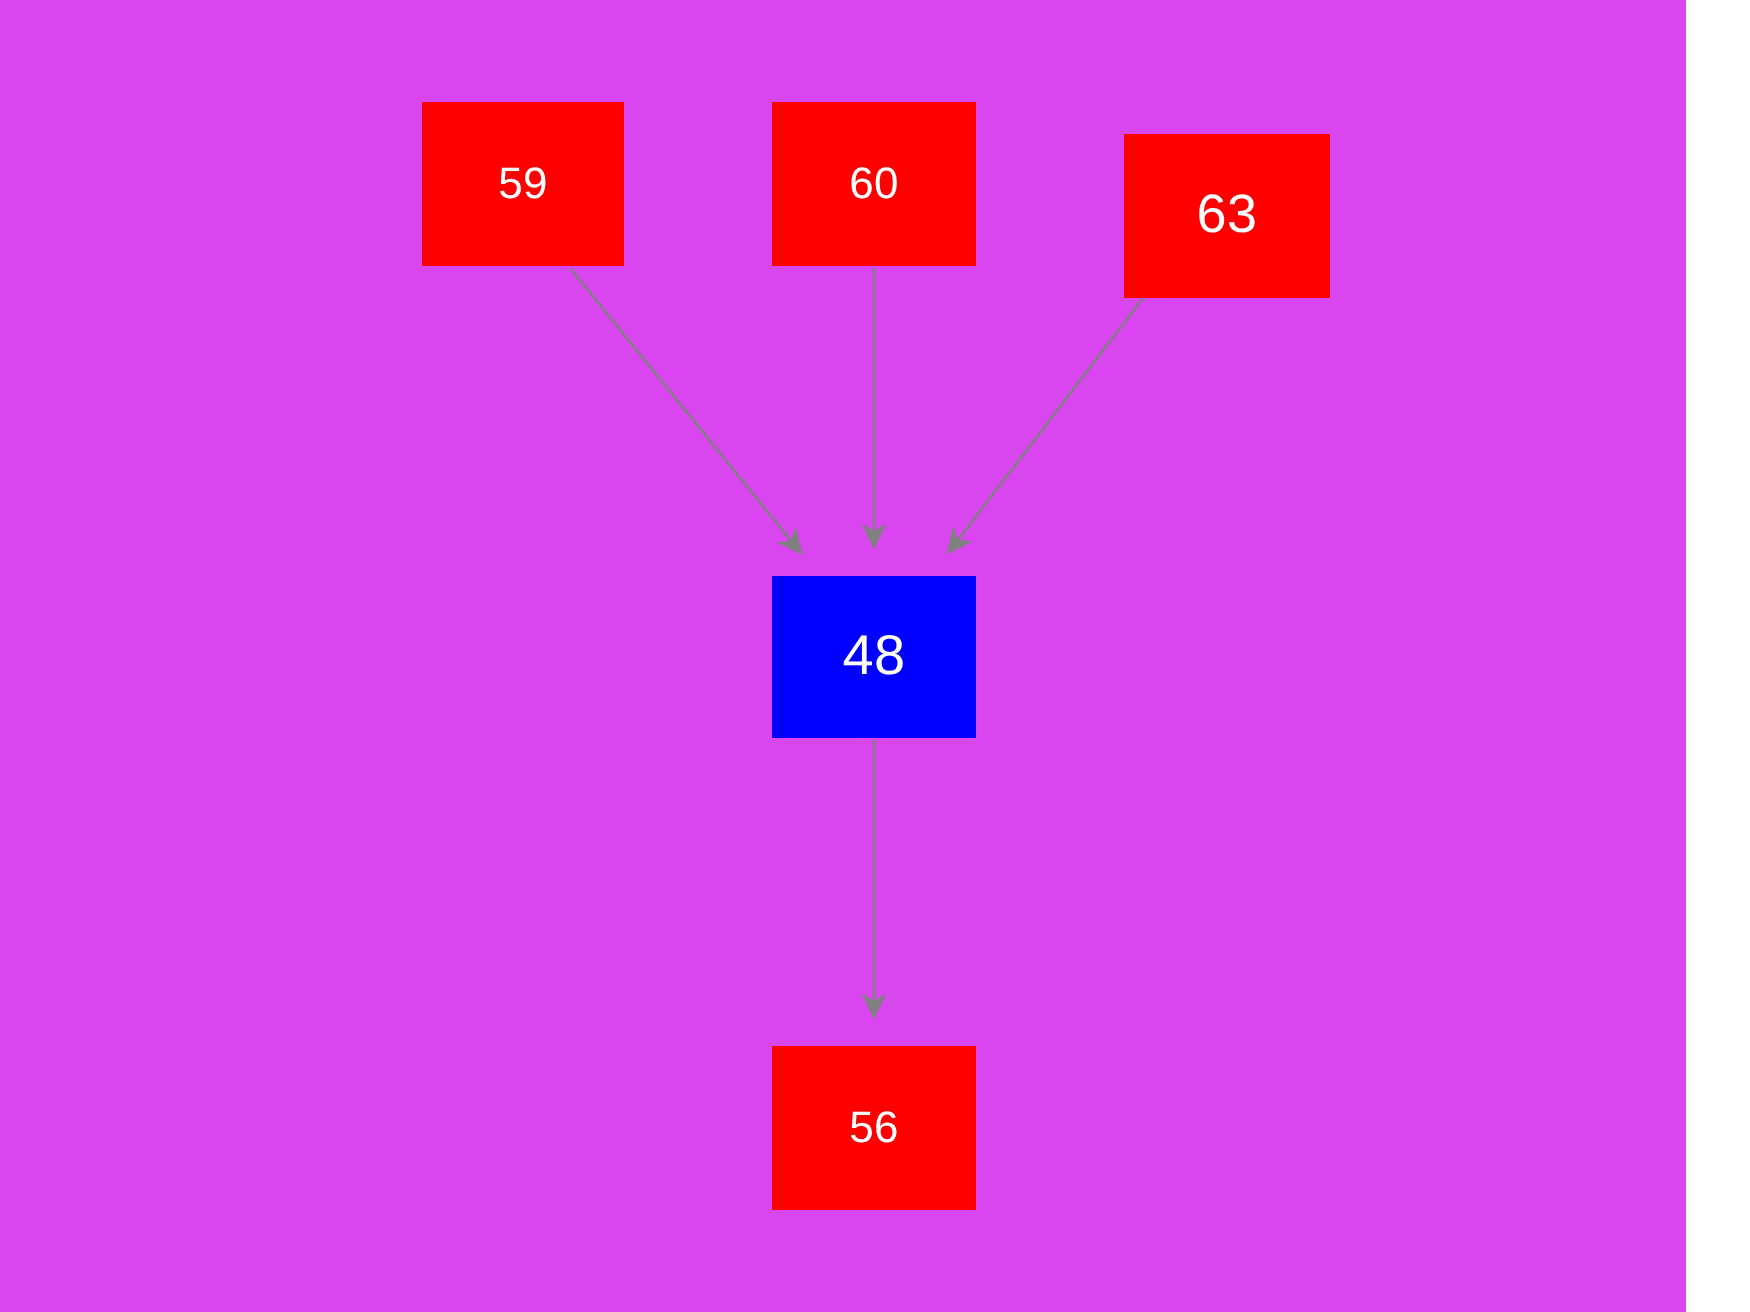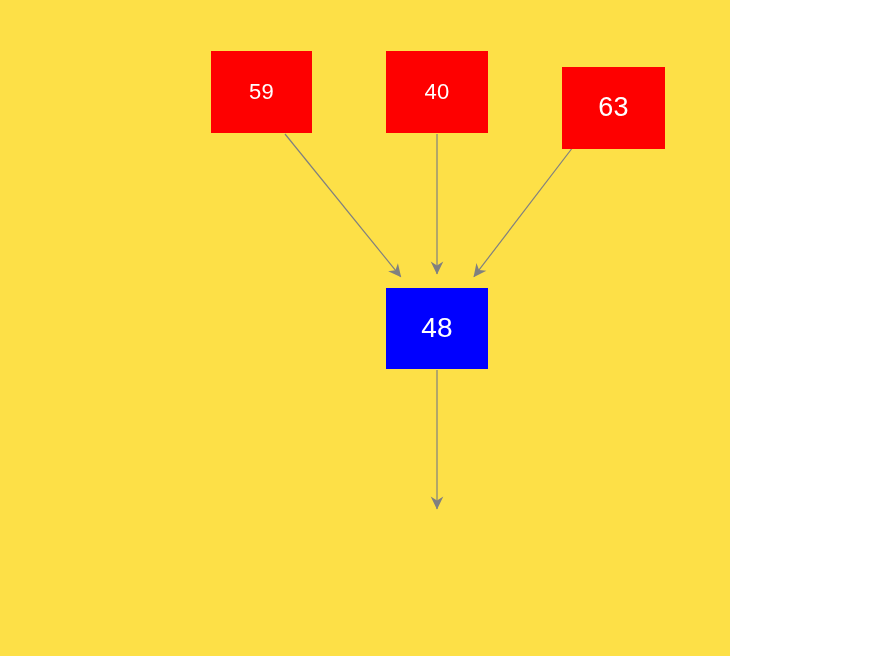--- a/index.html
+++ b/index.html
@@ -43,42 +43,45 @@
   }
   .node-label {
     display: block;
     text-align: center;
     padding-bottom: 1px;
   }
 </style>
 </head>
 <body>
 
-<div id="diagram-canvas" style="width: 730px; height: 656px; background: #fde047;">
+<div id="diagram-canvas" style="width: 843px; height: 656px; background: #d946ef;">
 
   <svg id="edge-layer" viewBox="0 0 875 656" width="875" height="656" xmlns="http://www.w3.org/2000/svg">
     <defs>
       <marker id="arrowhead-barbed" markerWidth="14" markerHeight="14" refX="12.6" refY="7" orient="auto" markerUnits="userSpaceOnUse">
         <path d="M 0.2 0.7 L 13.2 7 L 0.2 13.3 L 4.1 7 Z" fill="#808080"></path>
       </marker>
     </defs>
     <g id="edge-group">
         <line x1="285" y1="134" x2="400.8147275513483" y2="276.90042996255073" stroke="#808080" stroke-width="1.2" marker-end="url(#arrowhead-barbed)"></line>
         <line x1="437" y1="134" x2="437" y2="274" stroke="#808080" stroke-width="1.2" marker-end="url(#arrowhead-barbed)"></line>
         <line x1="583" y1="134" x2="473.8968513984204" y2="276.6733481712964" stroke="#808080" stroke-width="1.2" marker-end="url(#arrowhead-barbed)"></line>
         <line x1="437" y1="370" x2="437" y2="509" stroke="#808080" stroke-width="1.2" marker-end="url(#arrowhead-barbed)"></line>
       </g>
   </svg>
 
   <div class="graph-node" style="left: 211px; top: 51px; width: 101px; height: 82px; background: rgb(254, 0, 0); color: rgb(255, 255, 255); font-size: 22px;">
     <span class="node-label">59</span>
   </div>
   <div class="graph-node" style="left: 386px; top: 51px; width: 102px; height: 82px; background: rgb(254, 0, 0); color: rgb(255, 255, 255); font-size: 22px;">
-    <span class="node-label">40</span>
+    <span class="node-label">60</span>
   </div>
   <div class="graph-node" style="left: 562px; top: 67px; width: 103px; height: 82px; background: rgb(254, 0, 0); color: rgb(255, 255, 255); font-size: 27px;">
     <span class="node-label">63</span>
   </div>
   <div class="graph-node" style="left: 386px; top: 288px; width: 102px; height: 81px; background: rgb(0, 0, 255); color: rgb(255, 255, 255); font-size: 28px;">
     <span class="node-label">48</span>
   </div>
+  <div class="graph-node" style="left: 386px; top: 523px; width: 102px; height: 82px; background: rgb(254, 0, 0); color: rgb(255, 255, 255); font-size: 22px;">
+    <span class="node-label">56</span>
+  </div>
 
 </div>
 
 </body></html>

